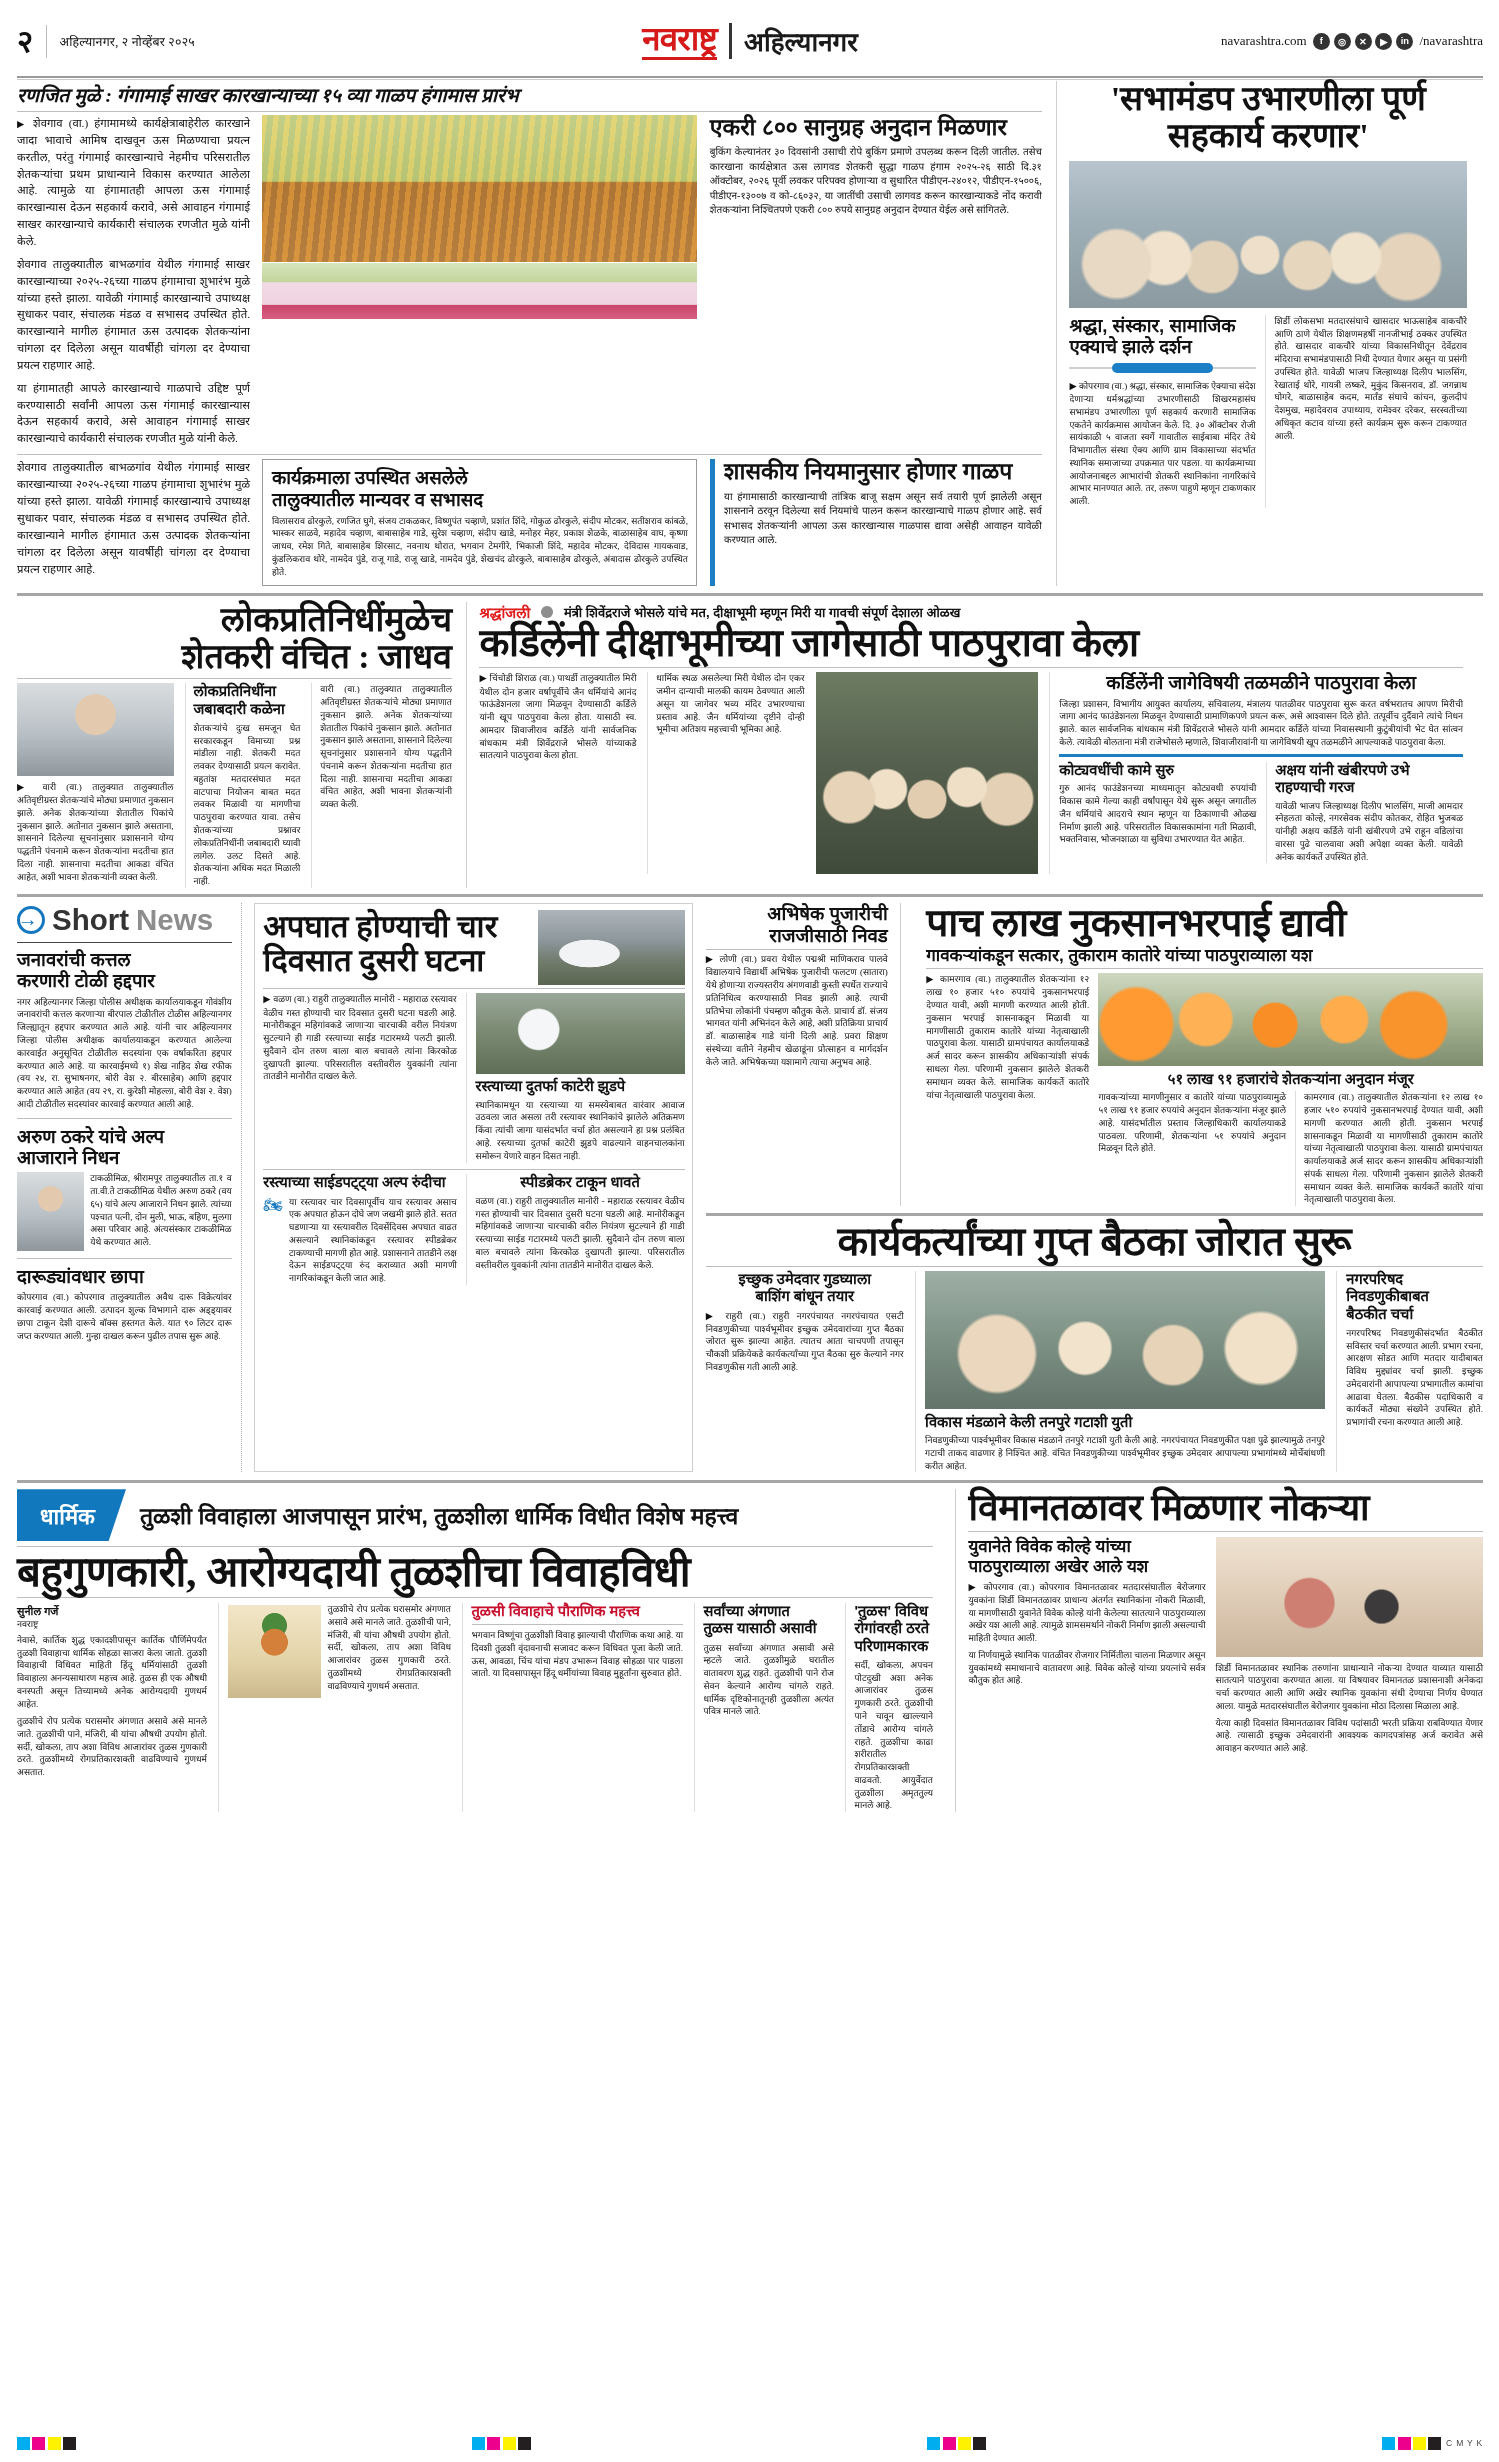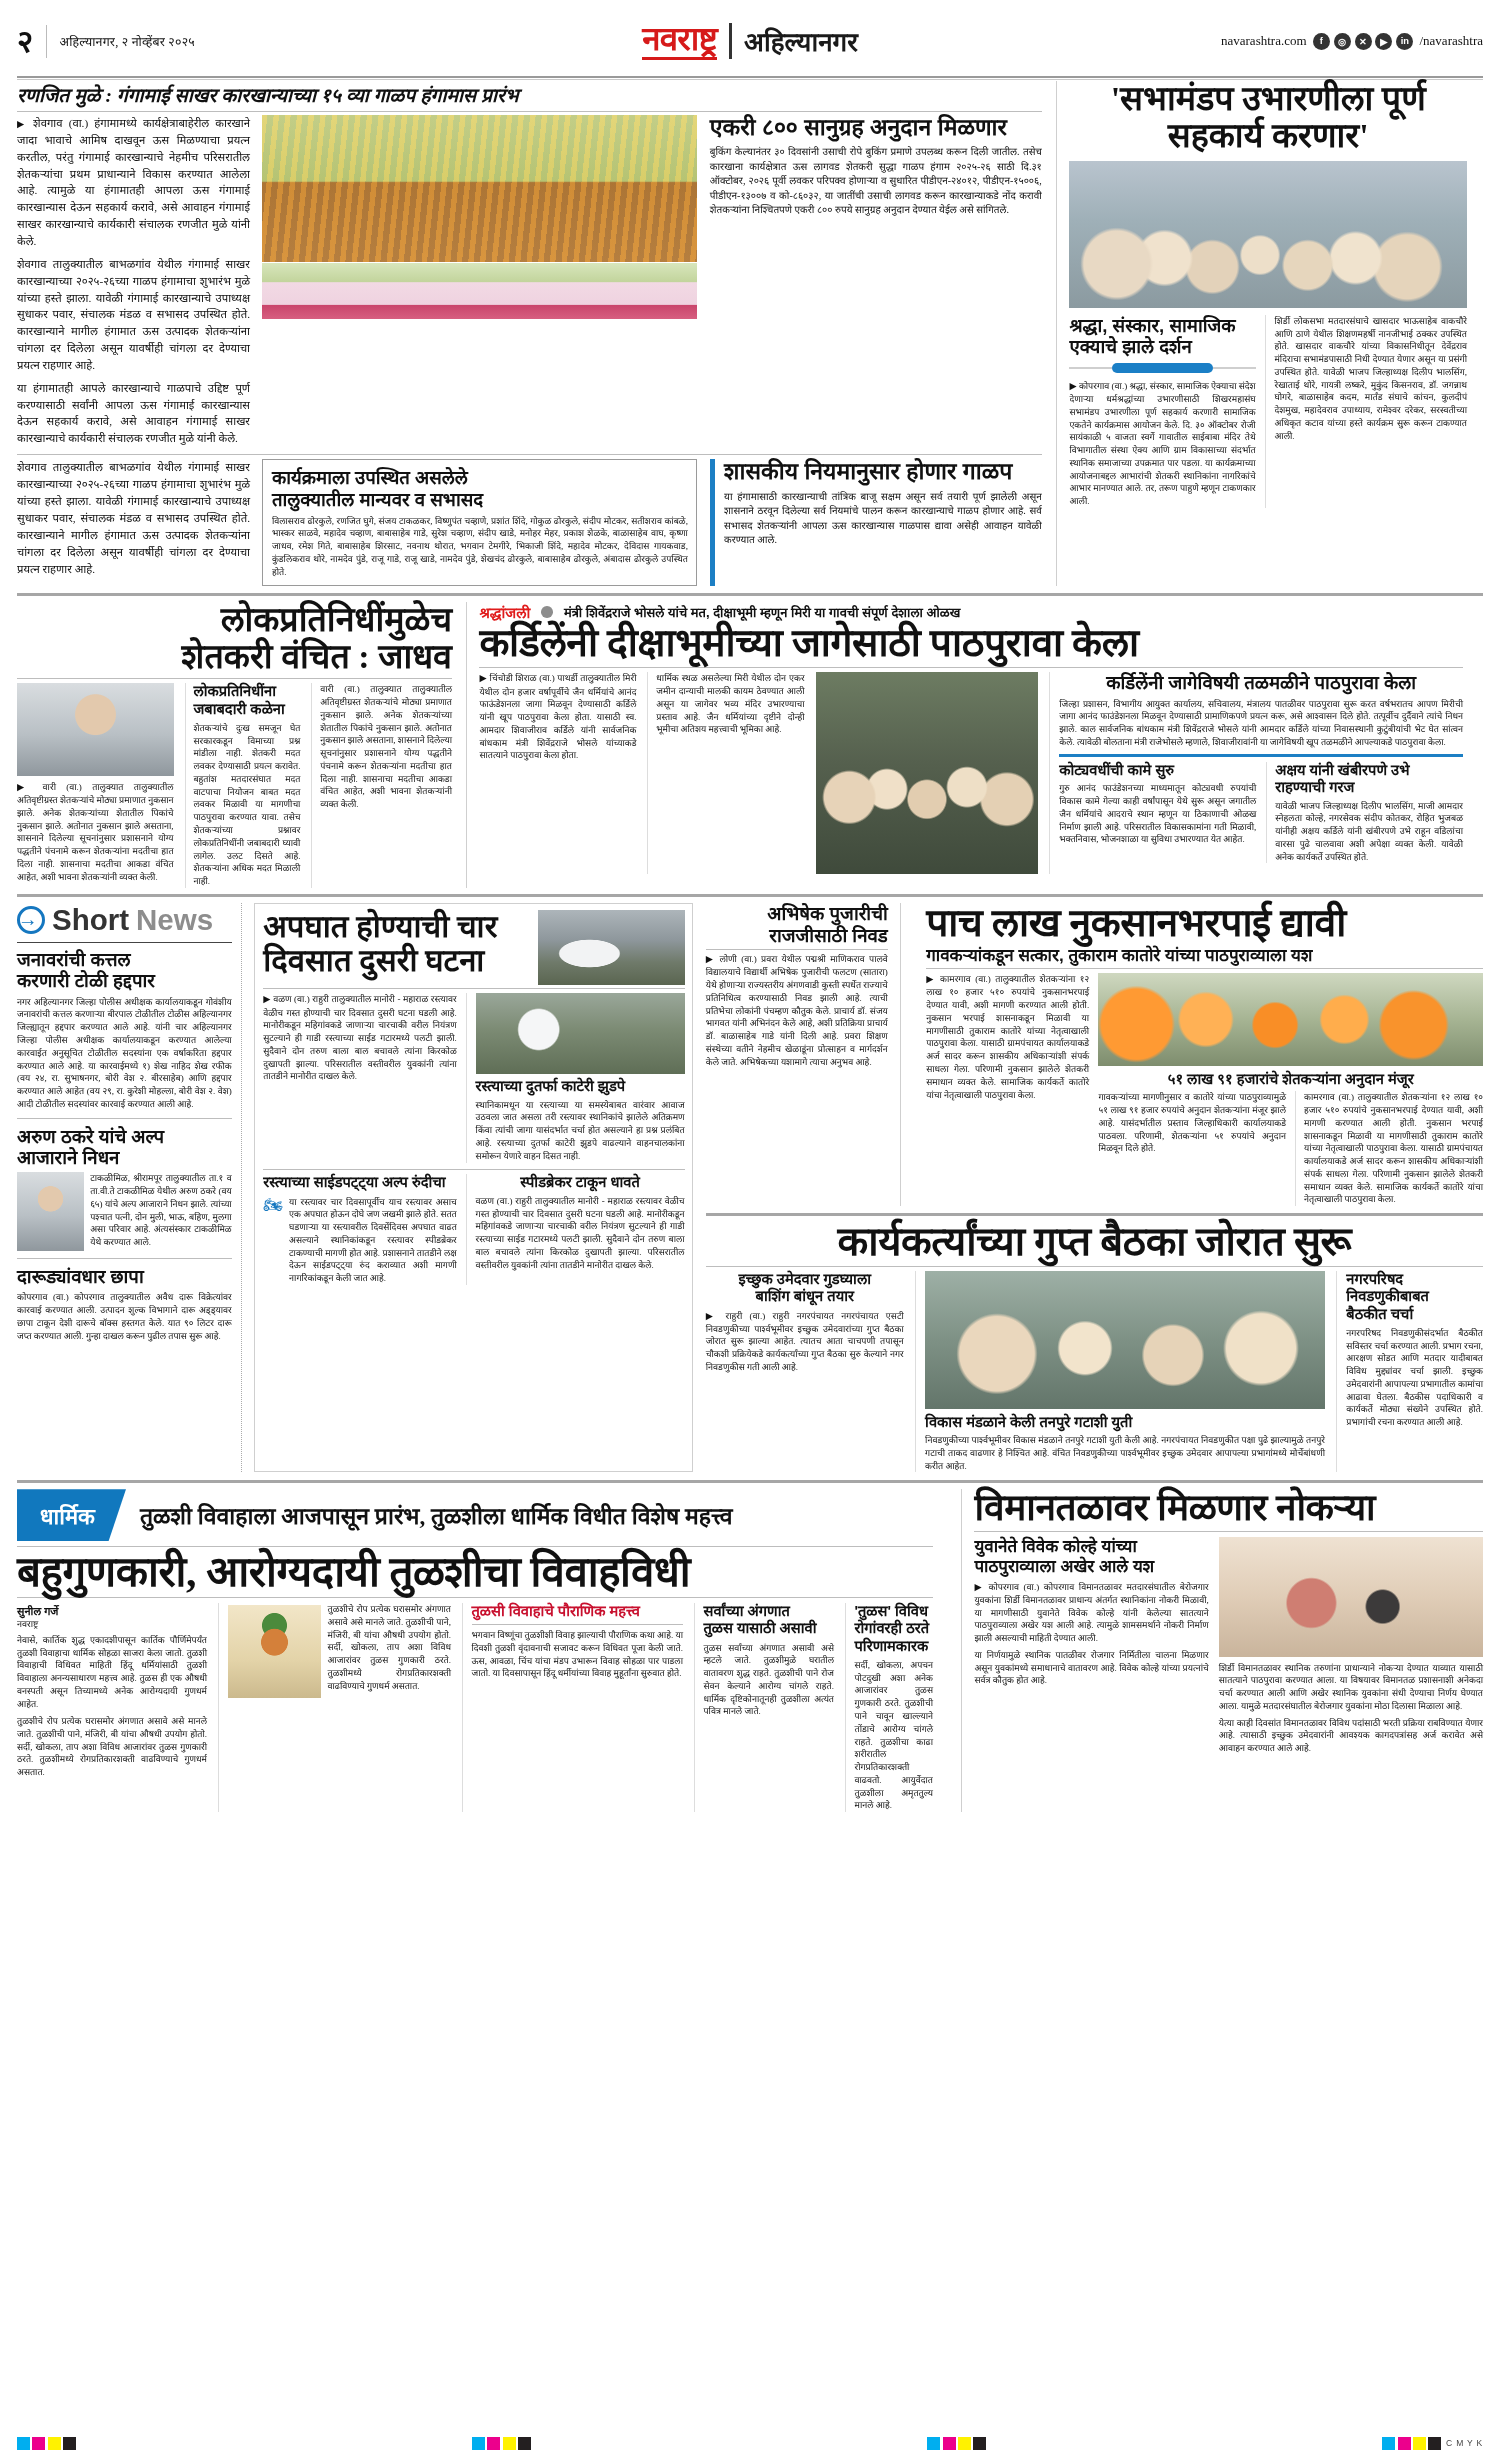--- a/index.html
+++ b/index.html
@@ -140,21 +140,21 @@
   .sn-t1 { font-family:"Liberation Sans",sans-serif; font-weight:900; font-size:29.5px; color:#333; }
   .sn-t2 { font-family:"Liberation Sans",sans-serif; font-weight:900; font-size:29.5px; color:#8d8d8d; }
 
   
   .tab-wrap { display:flex; align-items:stretch; gap:0; }
   .tab-badge {
     background:#1178be; color:#fff; font-family:"Liberation Sans",sans-serif;
     font-weight:700; font-size:22px; padding:11px 31px 11px 23px;
     clip-path:polygon(0 0,100% 0,84% 100%,0 100%);
   }
-  .tab-head { font-family:Liberation Serif, serif; font-weight:700; font-size:23px; display:flex; align-items:center; padding-left:14px; }
+  .tab-head { font-family:Liberation Sans, sans-serif; font-weight:700; font-size:23px; display:flex; align-items:center; padding-left:14px; }
   .pill-rule { display:flex; align-items:center; gap:0; margin:5.4px 0 7px; }
   .pill-rule .ln { flex:1; height:2.3px; background:#cfcfcf; }
   .pill-rule .pl { width:101px; height:10px; border-radius:5.4px; background:#1b7fc6; }
 
   .bullet-dot { display:inline-block; width:11.6px; height:11.6px; border-radius:50%; background:#8d8d8d; vertical-align:middle; }
   .red-kick { color:#e01b1b; font-family:"Liberation Sans",sans-serif; font-weight:700; font-size:14.7px; }
 
   
   .footbars { position:absolute; left:17px; right:17px; bottom:12.4px; display:flex; justify-content:space-between; align-items:center; }
   .cmyk { display:flex; gap:2.3px; }
@@ -436,21 +436,21 @@
             <div class="hl-sm">बैठकीत चर्चा</div>
             <p class="body-xs" style="margin:3.9px 0 0;">नगरपरिषद निवडणुकीसंदर्भात बैठकीत सविस्तर चर्चा करण्यात आली. प्रभाग रचना, आरक्षण सोडत आणि मतदार यादीबाबत विविध मुद्द्यांवर चर्चा झाली. इच्छुक उमेदवारांनी आपापल्या प्रभागातील कामांचा आढावा घेतला. बैठकीस पदाधिकारी व कार्यकर्ते मोठ्या संख्येने उपस्थित होते. प्रभागांची रचना करण्यात आली आहे.</p>
           </div>
         </div>
       </div>
     </div>
   </div>
 
   <div class="rule-grey" style="margin:7.8px 0 6.2px;"></div>
 
-  <div style="display:flex; gap:28px;">
+  <div style="display:flex; gap:22px;">
 
     <div style="width:916px;">
       <div class="tab-wrap">
         <div class="tab-badge">धार्मिक</div>
         <div class="tab-head">तुळशी विवाहाला आजपासून प्रारंभ, तुळशीला धार्मिक विधीत विशेष महत्त्व</div>
       </div>
       <div class="rule-thin" style="margin:4.7px 0 3.1px;"></div>
 
       <div class="hl-xxl" style="font-size:42px;">बहुगुणकारी, आरोग्यदायी तुळशीचा विवाहविधी</div>
       <div class="rule-thin"></div>

